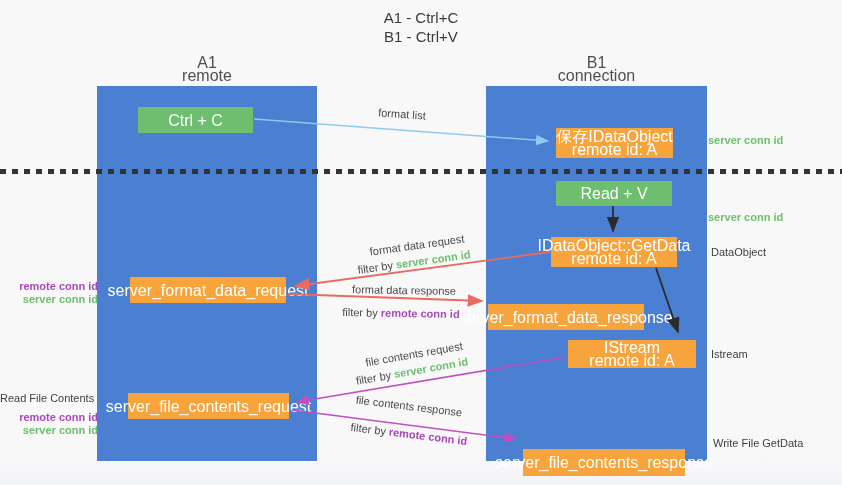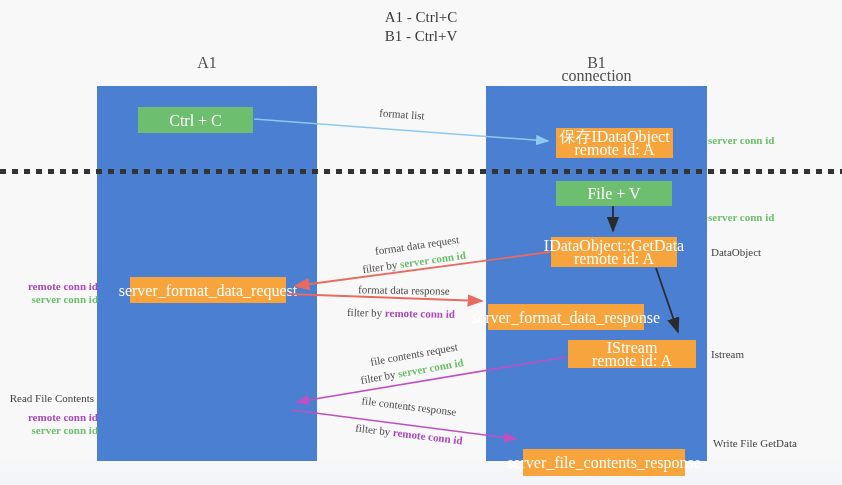--- a/index.html
+++ b/index.html
@@ -10,21 +10,21 @@
     --text-purple:#AB47BC;
     --text-dark:#3F3F3F;
     --arrow-red:#E96A5F;
     --arrow-magenta:#C14FC1;
     --arrow-lightblue:#8FC9EF;
   }
   html,body{margin:0;padding:0;}
   .canvas{
     position:relative;width:842px;height:485px;overflow:hidden;
     background:linear-gradient(#f8f8f8 94%, #f3f4f8 100%);
-    font-family:Liberation Serif, serif;
+    font-family:Liberation Sans, sans-serif;
   }
   .title{position:absolute;left:0;top:8px;width:842px;text-align:center;
     font-size:15px;color:#3a3a3a;line-height:19px;}
   .col{position:absolute;background:var(--blue);top:86px;height:375px;}
   .col-a{left:97px;width:220px;}
   .col-b{left:486px;width:221px;}
   .col-header{position:absolute;top:56px;text-align:center;font-size:16px;color:#4f4f4f;line-height:13px;}
   .col-header-a{left:97px;width:220px;}
   .col-header-b{left:486px;width:221px;}
   .dotted-line{position:absolute;left:0;top:169px;width:842px;height:5px;z-index:5;
@@ -47,20 +47,21 @@
 
 <div class="canvas">
 
   <div class="title">
     <div>A1 - Ctrl+C</div>
     <div>B1 - Ctrl+V</div>
   </div>
 
   <div class="col-header col-header-a">
     <div>A1</div>
+    <div>remote</div>
   </div>
   <div class="col-header col-header-b">
     <div>B1</div>
     <div>connection</div>
   </div>
 
   <div class="col col-a"></div>
   <div class="col col-b"></div>
 
   <div class="dotted-line"></div>
@@ -68,41 +69,44 @@
   <div class="box green-box" style="left:138px;top:107px;width:115px;height:26px;">
     <span>Ctrl + C</span>
   </div>
 
   <div class="box orange-box" style="left:556px;top:128px;width:117px;height:30px;">
     <span>保存IDataObject</span>
     <span>remote id: A</span>
   </div>
 
   <div class="box green-box" style="left:556px;top:181px;width:116px;height:25px;">
-    <span>File + V</span>
+    <span>Read + V</span>
   </div>
 
   <div class="box orange-box" style="left:551px;top:237px;width:126px;height:30px;">
     <span>IDataObject::GetData</span>
     <span>remote id: A</span>
   </div>
 
   <div class="box orange-box" style="left:130px;top:277px;width:156px;height:26px;justify-content:center;">
     <span>server_format_data_request</span>
   </div>
 
   <div class="box orange-box" style="left:488px;top:304px;width:156px;height:26px;">
     <span>server_format_data_response</span>
   </div>
 
   <div class="box orange-box" style="left:568px;top:340px;width:128px;height:28px;">
     <span>IStream</span>
     <span>remote id: A</span>
   </div>
 
+  <div class="box orange-box" style="left:128px;top:393px;width:161px;height:26px;">
+    <span>server_file_contents_request</span>
+  </div>
 
   <div class="box orange-box" style="left:523px;top:449px;width:162px;height:27px;">
     <span>server_file_contents_response</span>
   </div>
 
   <svg class="arrows" width="842" height="485" viewBox="0 0 842 485">
     <defs>
       <marker id="mk-blue" markerWidth="9" markerHeight="7" refX="8" refY="3.5" orient="auto">
         <path d="M0,0 L9,3.5 L0,7 Z" fill="#8FC9EF"></path>
       </marker>

